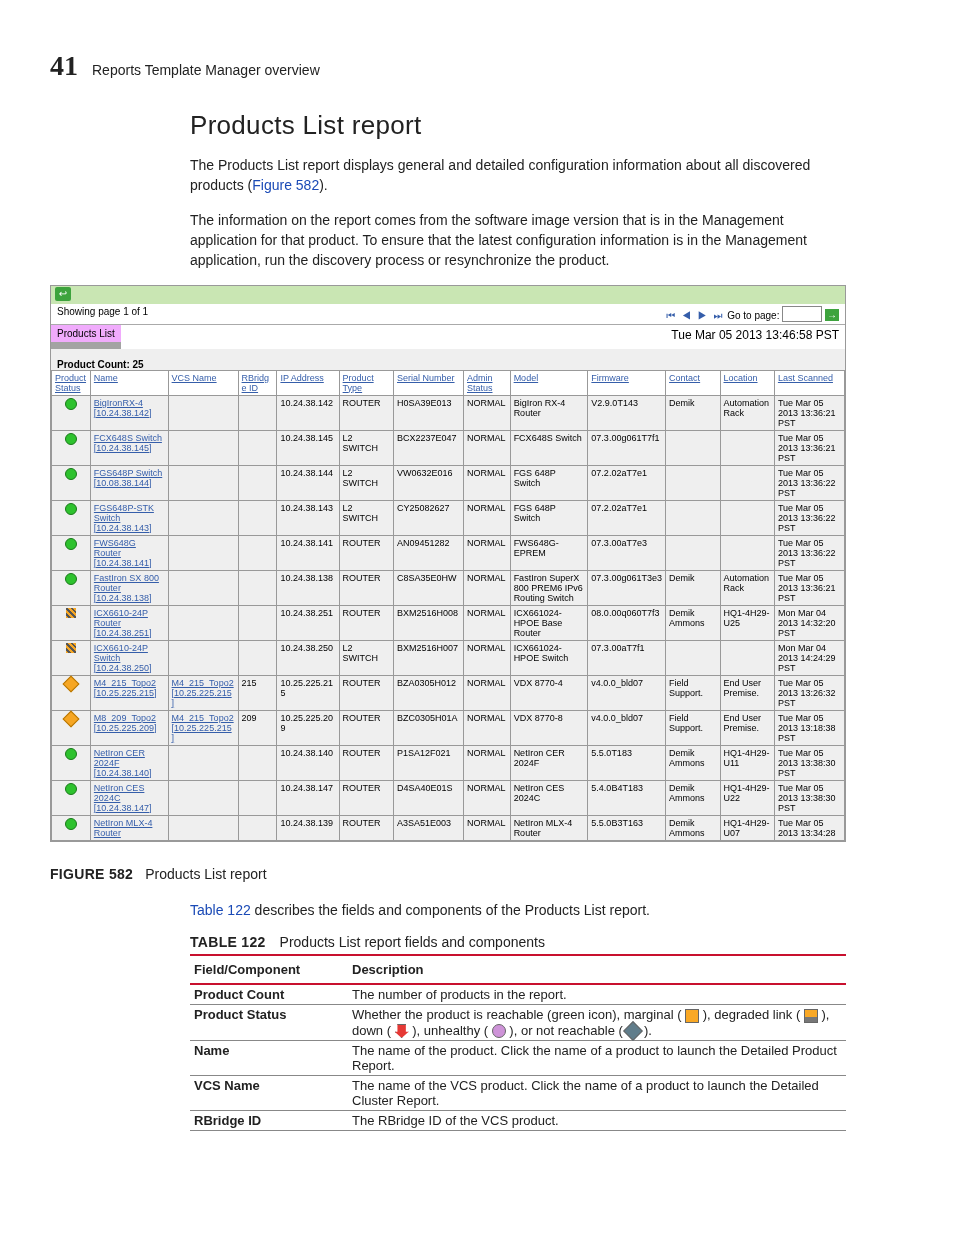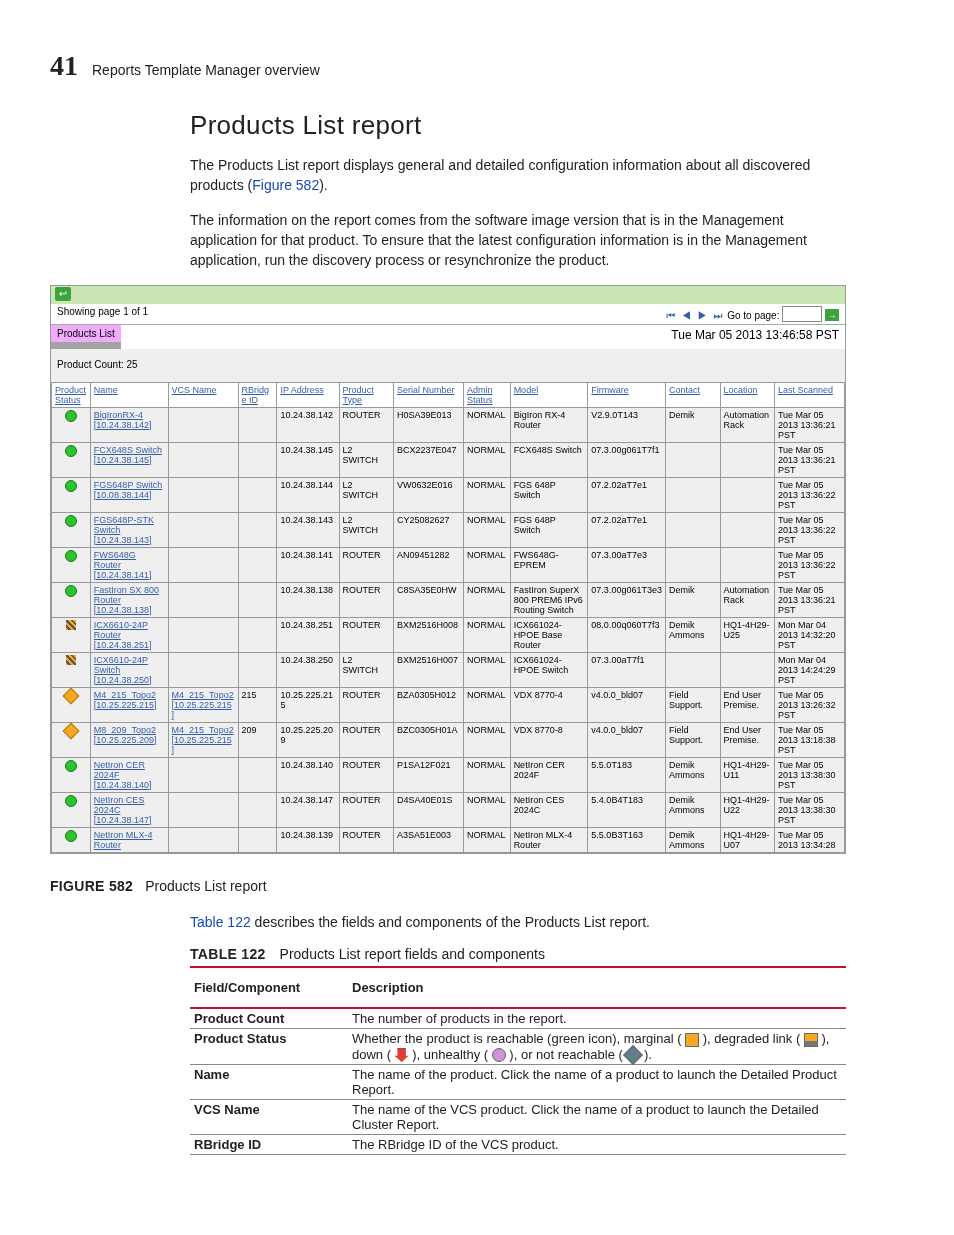--- a/index.html
+++ b/index.html
@@ -12,38 +12,38 @@
   p{font:400 14px/1.45 Arial;margin:0 0 14px}
   a.ref{color:#1a4ab6;text-decoration:none}
   
   .screenshot{border:1px solid #999;background:#efefef;font:10px Arial;color:#000}
   .ss-top{background:#c9e6b3;height:18px;position:relative}
   .ss-top .corner{position:absolute;top:1px;width:16px;height:14px;background:#3da33d;border-radius:2px;color:#fff;text-align:center;line-height:14px}
   .ss-toolbar{display:flex;justify-content:space-between;align-items:flex-start;padding:2px 6px;background:#fff;border-bottom:1px solid #aaa}
   .ss-toolbar .pnav{color:#355eaa;letter-spacing:2px}
   .ss-sub{display:inline-block;padding:3px 6px;background:#f0abfc;border-bottom:7px solid #a3a3a3;font-weight:400}
   .ss-date{float:right;padding:3px 6px;font-size:12px}
-  .ss-count{padding:10px 6px 12px;font-weight:400}
+  .ss-count{padding:10px 6px 0;font-weight:700}
   table.rt{border-collapse:collapse;width:100%;table-layout:fixed;font:9px Arial}
   table.rt th,table.rt td{border:1px solid #999;padding:2px 3px;vertical-align:top;word-wrap:break-word;text-align:left}
   table.rt th{color:#355eaa;text-decoration:underline;font-weight:400;background:#fff}
   table.rt td.lk{color:#355eaa;text-decoration:underline}
   .stat{display:inline-block;width:10px;height:10px;border-radius:50%;vertical-align:middle}
   .green{background:#2ec22e;border:1px solid #1a7a1a}
   .orange{background:#f6a623;border:1px solid #b57500;transform:rotate(45deg);border-radius:0}
   .hatch{background:repeating-linear-gradient(45deg,#f6a623 0 2px,#555 2px 4px);border-radius:0}
   
   .fig-line{font:14px Arial;margin:24px 0 18px}
   .fig-line b{font:800 14px "Arial Narrow",Arial;letter-spacing:.3px;padding-right:12px}
   
   .tbl-cap{font:14px Arial;margin:14px 0 4px}
   .tbl-cap b{font:800 14px "Arial Narrow",Arial;letter-spacing:.3px;padding-right:14px}
   .redrule{border:0;border-top:2px solid #c8102e;margin:0}
   table.ft{width:100%;border-collapse:collapse;font:13px Arial}
-  table.ft th{text-align:left;font:700 13px Arial;padding:12px 4px;border-bottom:2px solid #c8102e}
+  table.ft th{text-align:left;font:700 13px Arial;padding:6px 4px;border-bottom:2px solid #c8102e}
   table.ft td{padding:2px 4px;border-bottom:1px solid #888;vertical-align:top}
   table.ft td.fc{font:700 13px Arial;white-space:nowrap;padding-right:20px}
   .ico{display:inline-block;width:12px;height:12px;border:1px solid #666;vertical-align:middle}
   .ico.sq{background:#f9a825}
   .ico.bar{background:linear-gradient(#f9a825 60%,#777 60%)}
   .ico.dn{background:#e53935;clip-path:polygon(20% 0,80% 0,80% 55%,100% 55%,50% 100%,0 55%,20% 55%)}
   .ico.cir{border-radius:50%;background:#ce93d8}
   .ico.dia{transform:rotate(45deg);background:#607d8b}
 </style>
 </head>

